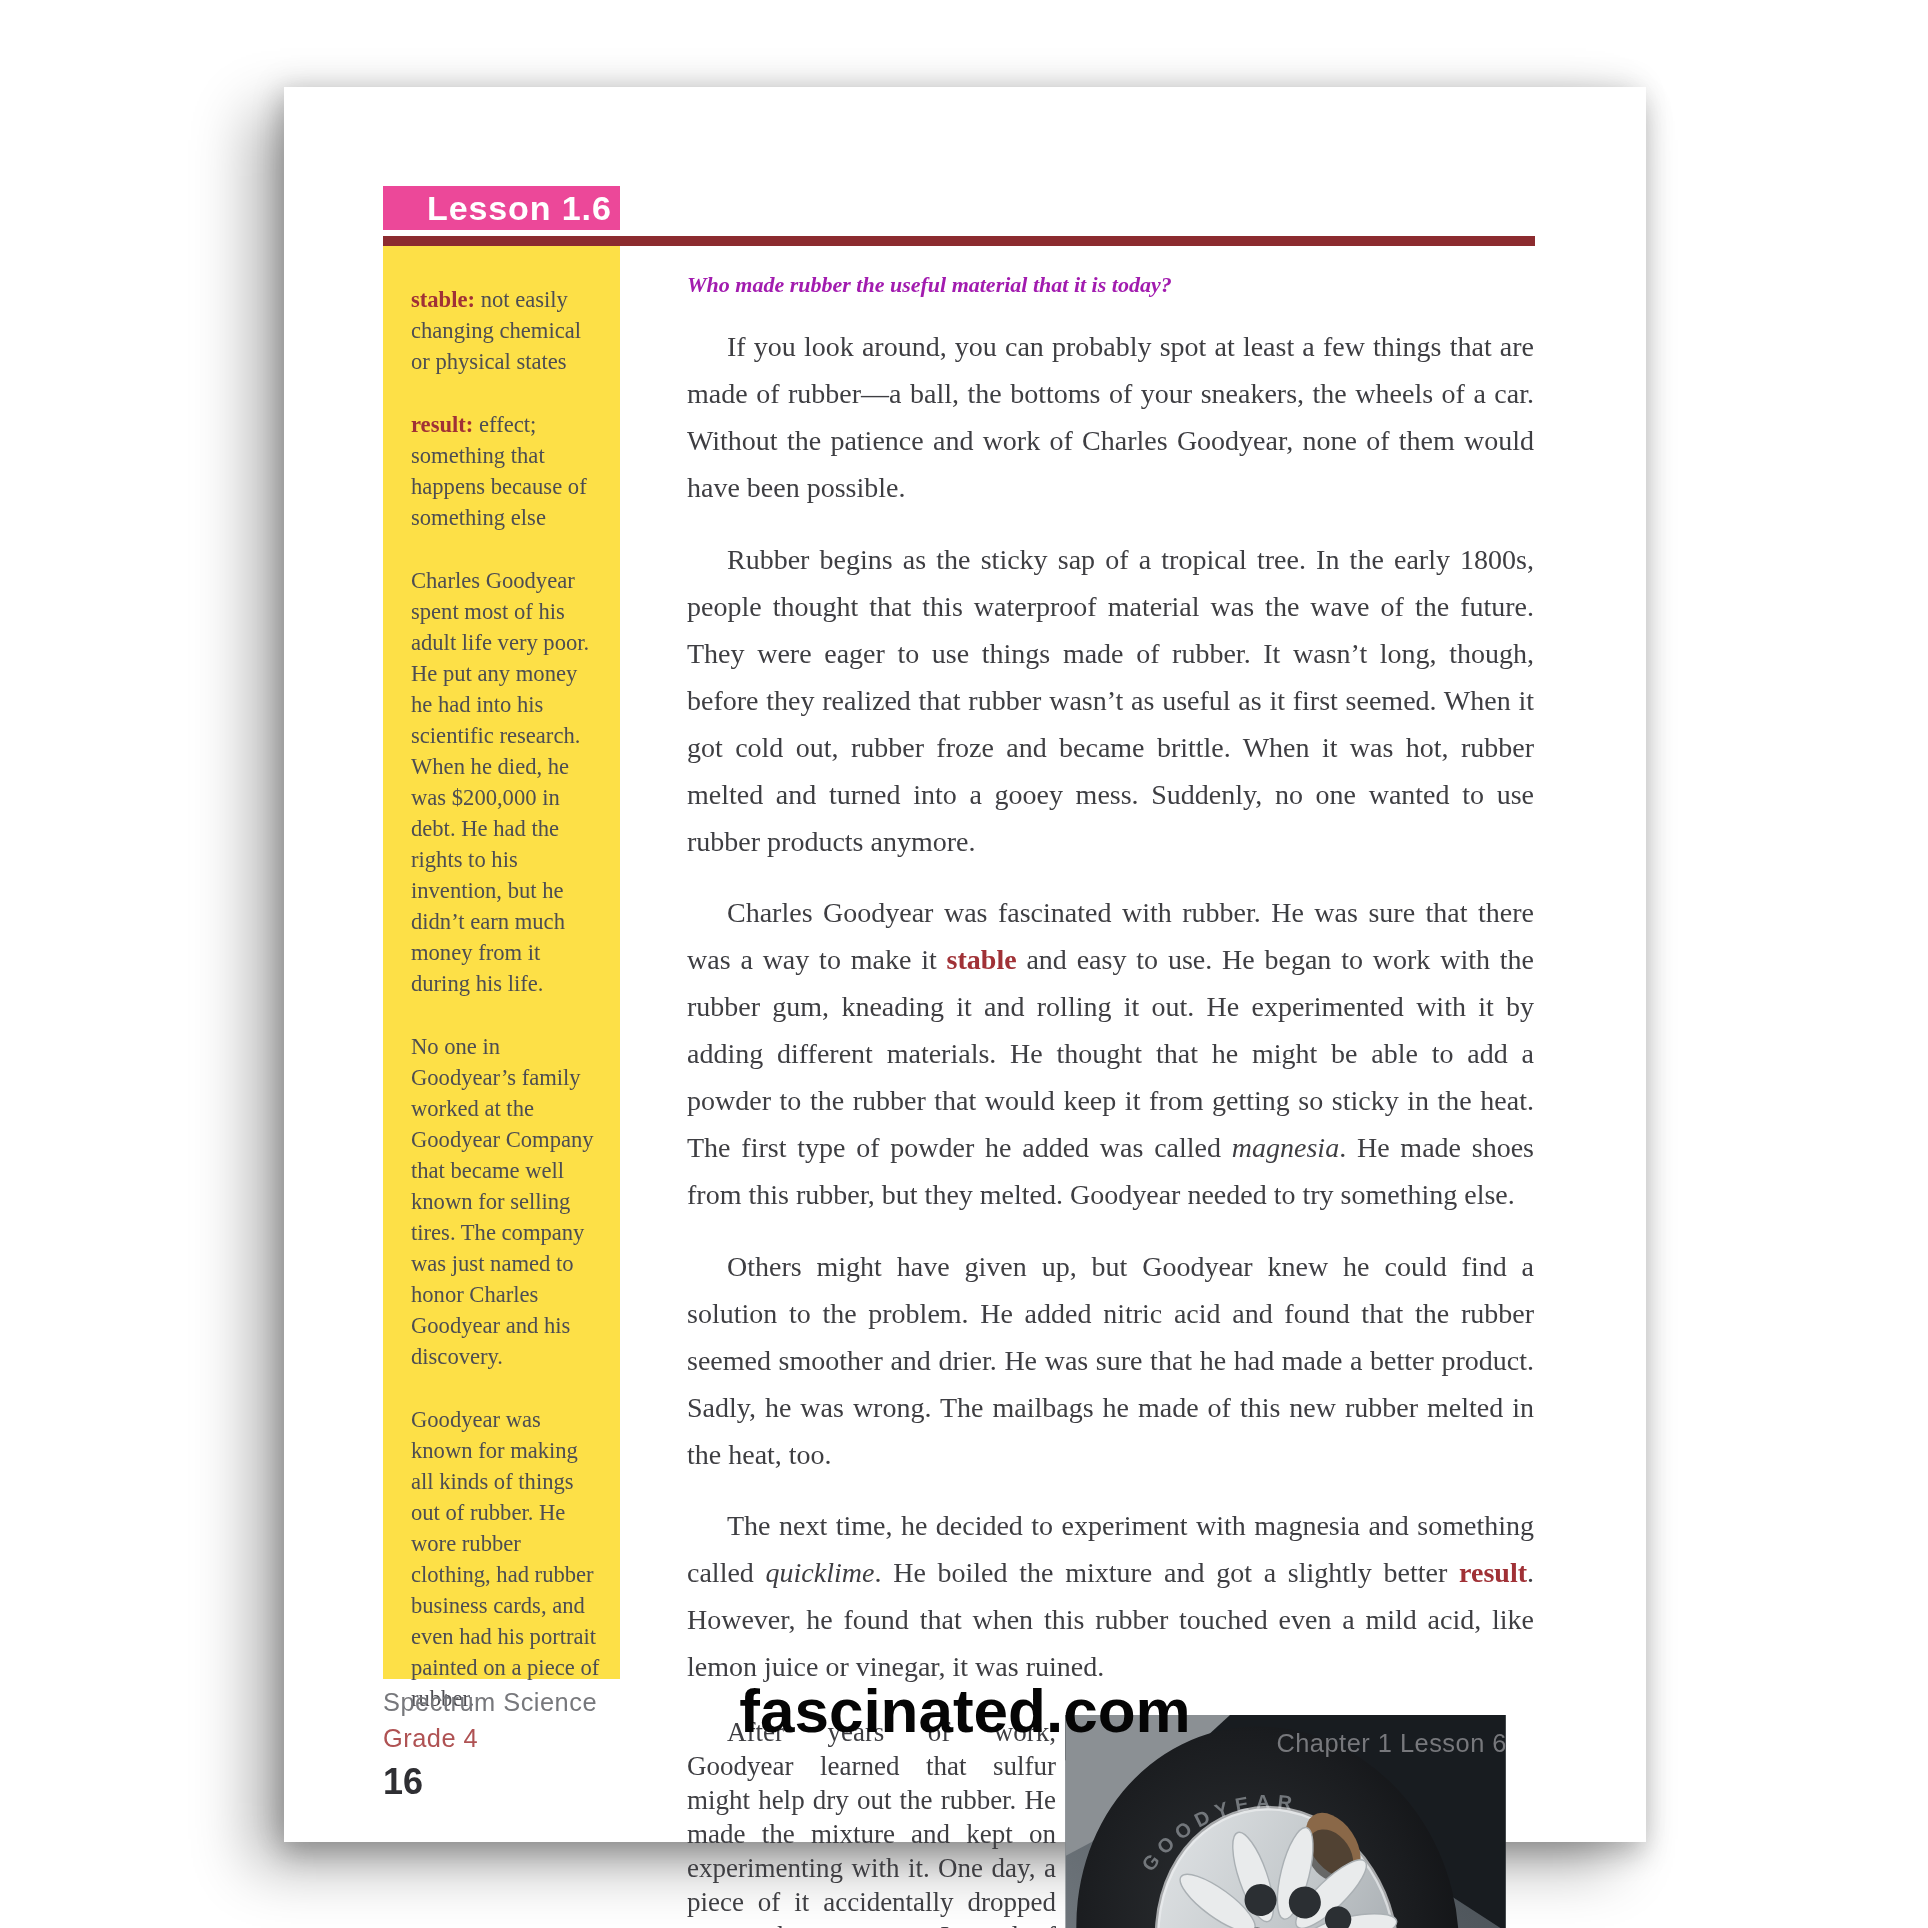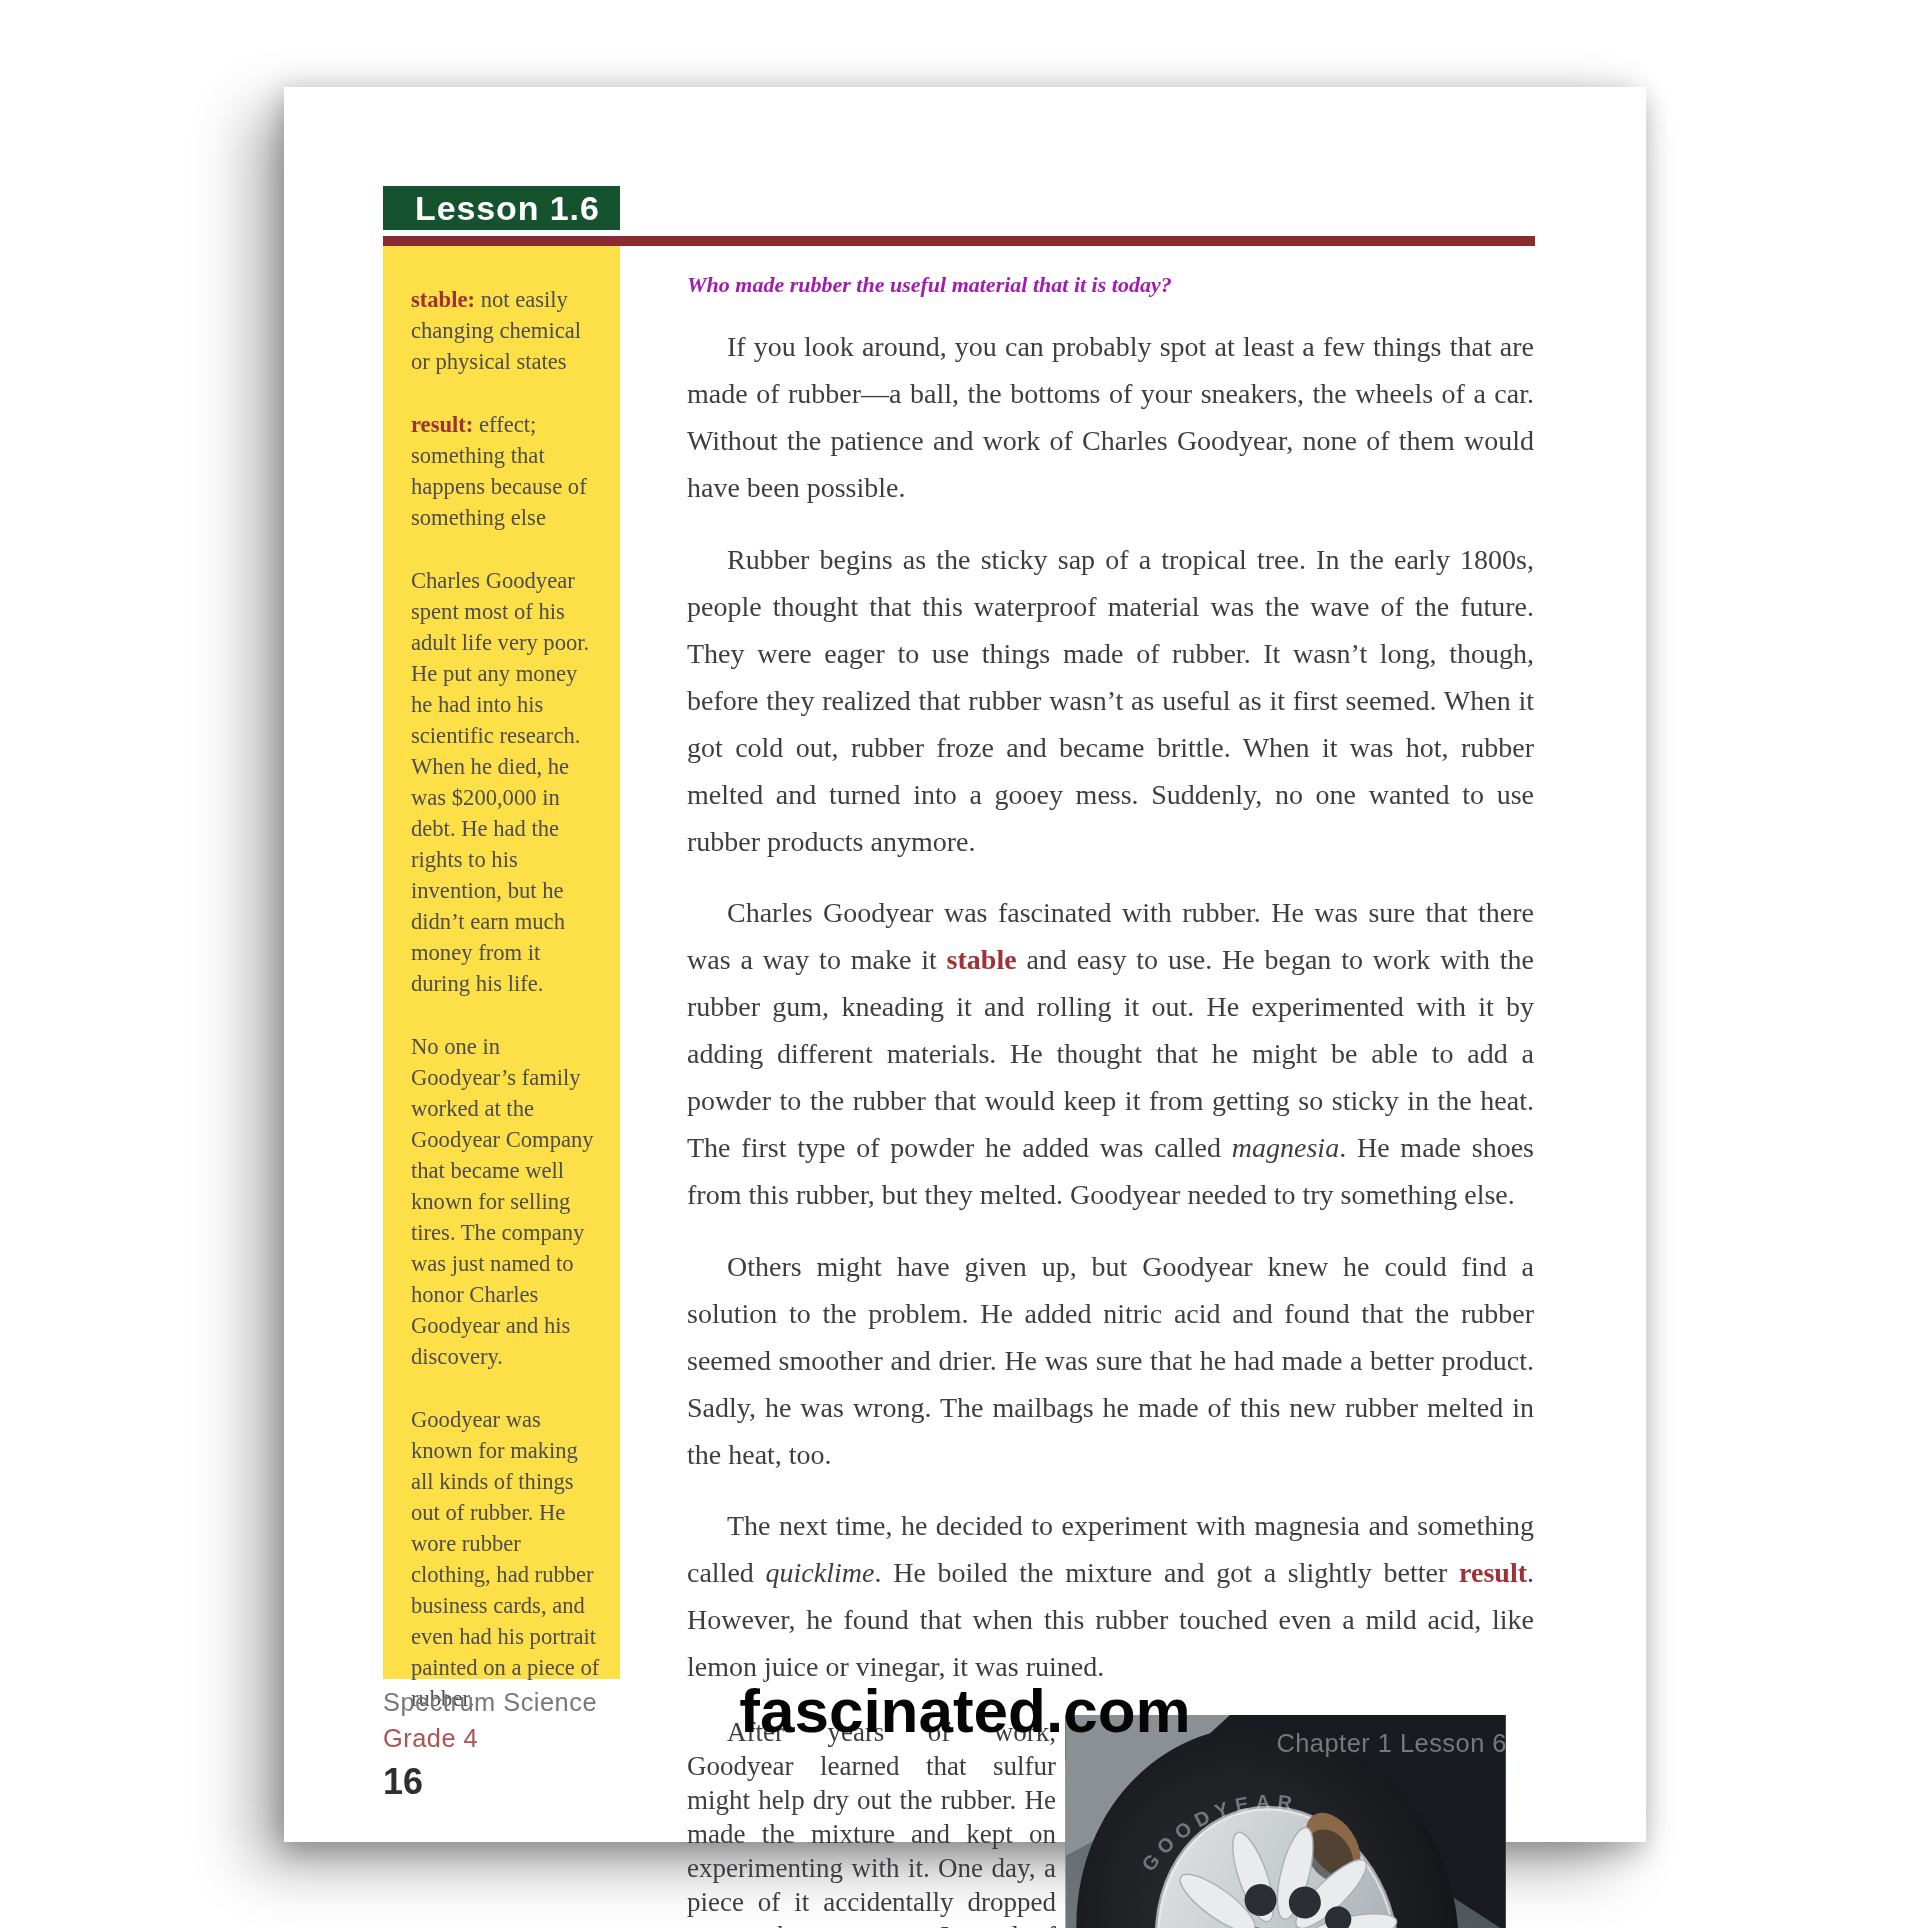--- a/index.html
+++ b/index.html
@@ -9,23 +9,23 @@
   }
   
   .book-page{
     position:absolute;left:284px;top:87px;width:1362px;height:1755px;
     background:#ffffff;
     box-shadow:-32px 24.5px 56px rgba(0,0,0,.30), -5.6px -3.8px 28px rgba(0,0,0,.10), 0 13px 26px rgba(0,0,0,.20);
   }
   
   .lesson-box{
     position:absolute;left:99px;top:99px;width:237px;height:44px;
-    background:#14532d;color:#fff;
+    background:#ec4899;color:#fff;
     font-family:"Liberation Sans",sans-serif;font-weight:600;font-size:34px;
-    line-height:44px;padding-left:32px;box-sizing:border-box;letter-spacing:0.9px;
+    line-height:44px;padding-left:44px;box-sizing:border-box;letter-spacing:0.9px;
   }
   .page-title{
     position:absolute;left:401px;top:90px;height:53px;
     font-family:"Liberation Sans",sans-serif;font-weight:400;font-size:45px;
     color:#4E95B5;letter-spacing:0.9px;line-height:53px;white-space:nowrap;
   }
   .header-rule{
     position:absolute;left:99px;top:149px;width:1152px;height:10.4px;background:#8C2B2F;
   }
   

